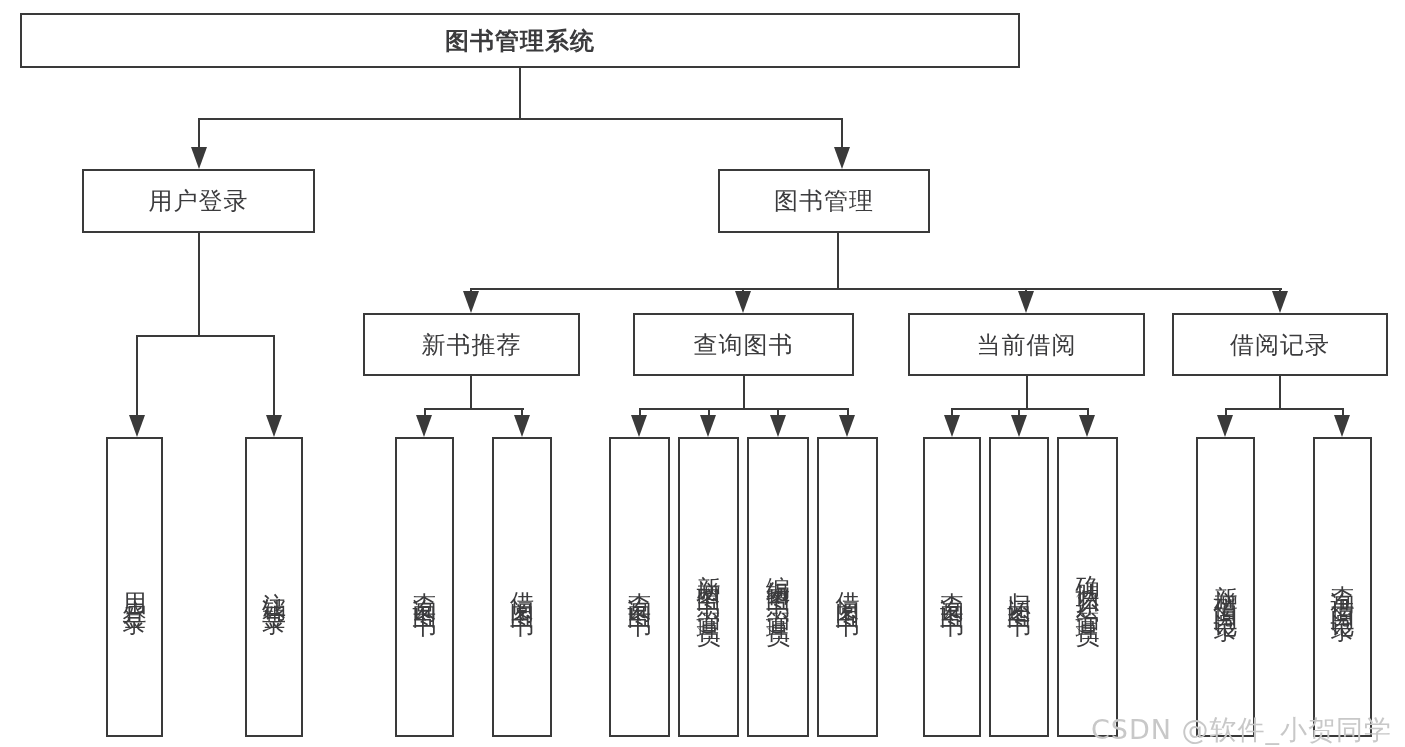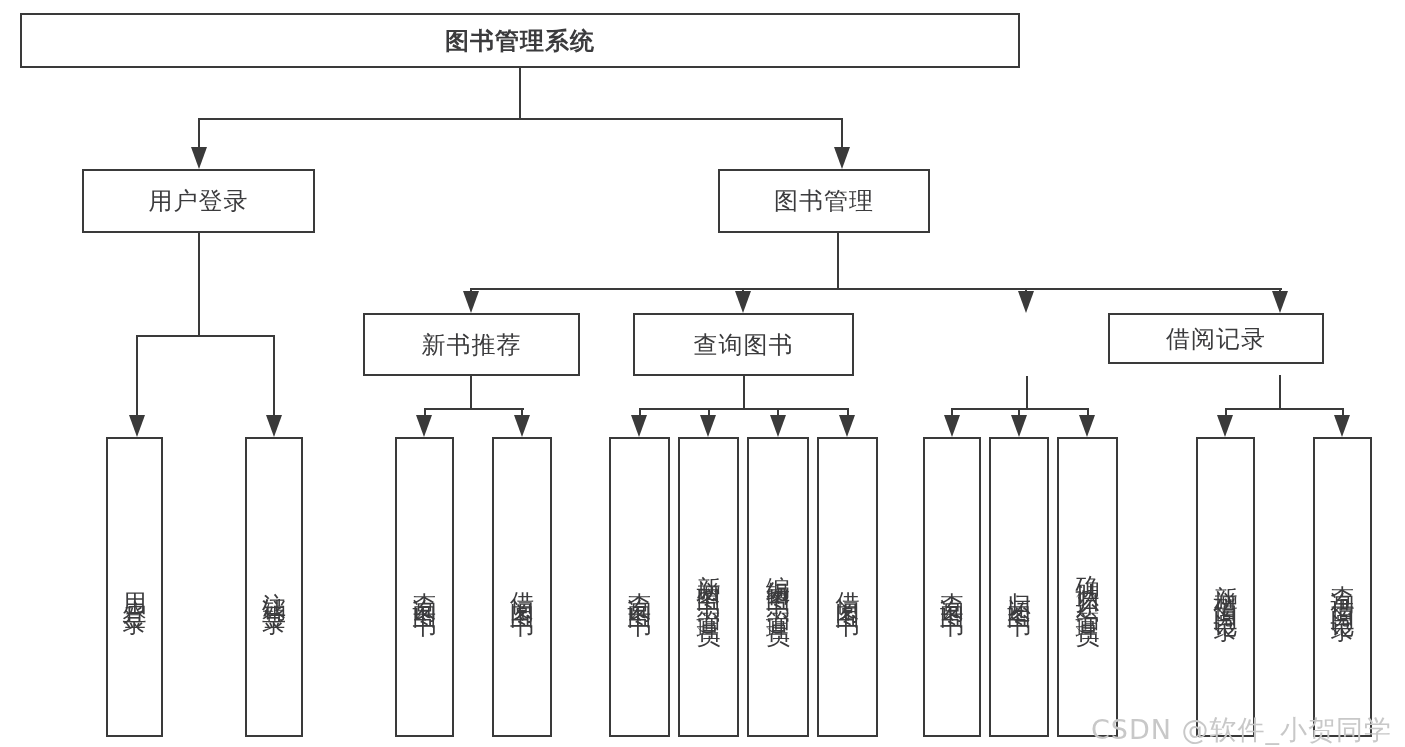--- a/index.html
+++ b/index.html
@@ -58,21 +58,22 @@
   <div class="a" style="left:463px;top:291px;"></div>
   <div class="v" style="left:742px;top:288px;height:6px;"></div>
   <div class="a" style="left:735px;top:291px;"></div>
   <div class="v" style="left:1025px;top:288px;height:6px;"></div>
   <div class="a" style="left:1018px;top:291px;"></div>
   <div class="v" style="left:1279px;top:288px;height:6px;"></div>
   <div class="a" style="left:1272px;top:291px;"></div>
 
   <div class="node" style="left:363px;top:313px;width:217px;height:63px;">新书推荐</div>
   <div class="node" style="left:633px;top:313px;width:221px;height:63px;">查询图书</div>
-  <div class="node" style="left:1108px;top:313px;width:216px;height:51px;text-align:right;">借阅记录</div>
+  <div class="node" style="left:908px;top:313px;width:237px;height:63px;">当前借阅</div>
+  <div class="node" style="left:1172px;top:313px;width:216px;height:63px;text-align:right;">借阅记录</div>
 
   <div class="v" style="left:470px;top:376px;height:34px;"></div>
   <div class="h" style="left:424px;top:408px;width:100px;"></div>
   <div class="v" style="left:424px;top:408px;height:9px;"></div>
   <div class="a" style="left:416px;top:415px;"></div>
   <div class="v" style="left:521px;top:408px;height:9px;"></div>
   <div class="a" style="left:514px;top:415px;"></div>
 
   <div class="v" style="left:743px;top:376px;height:34px;"></div>
   <div class="h" style="left:639px;top:408px;width:210px;"></div>

